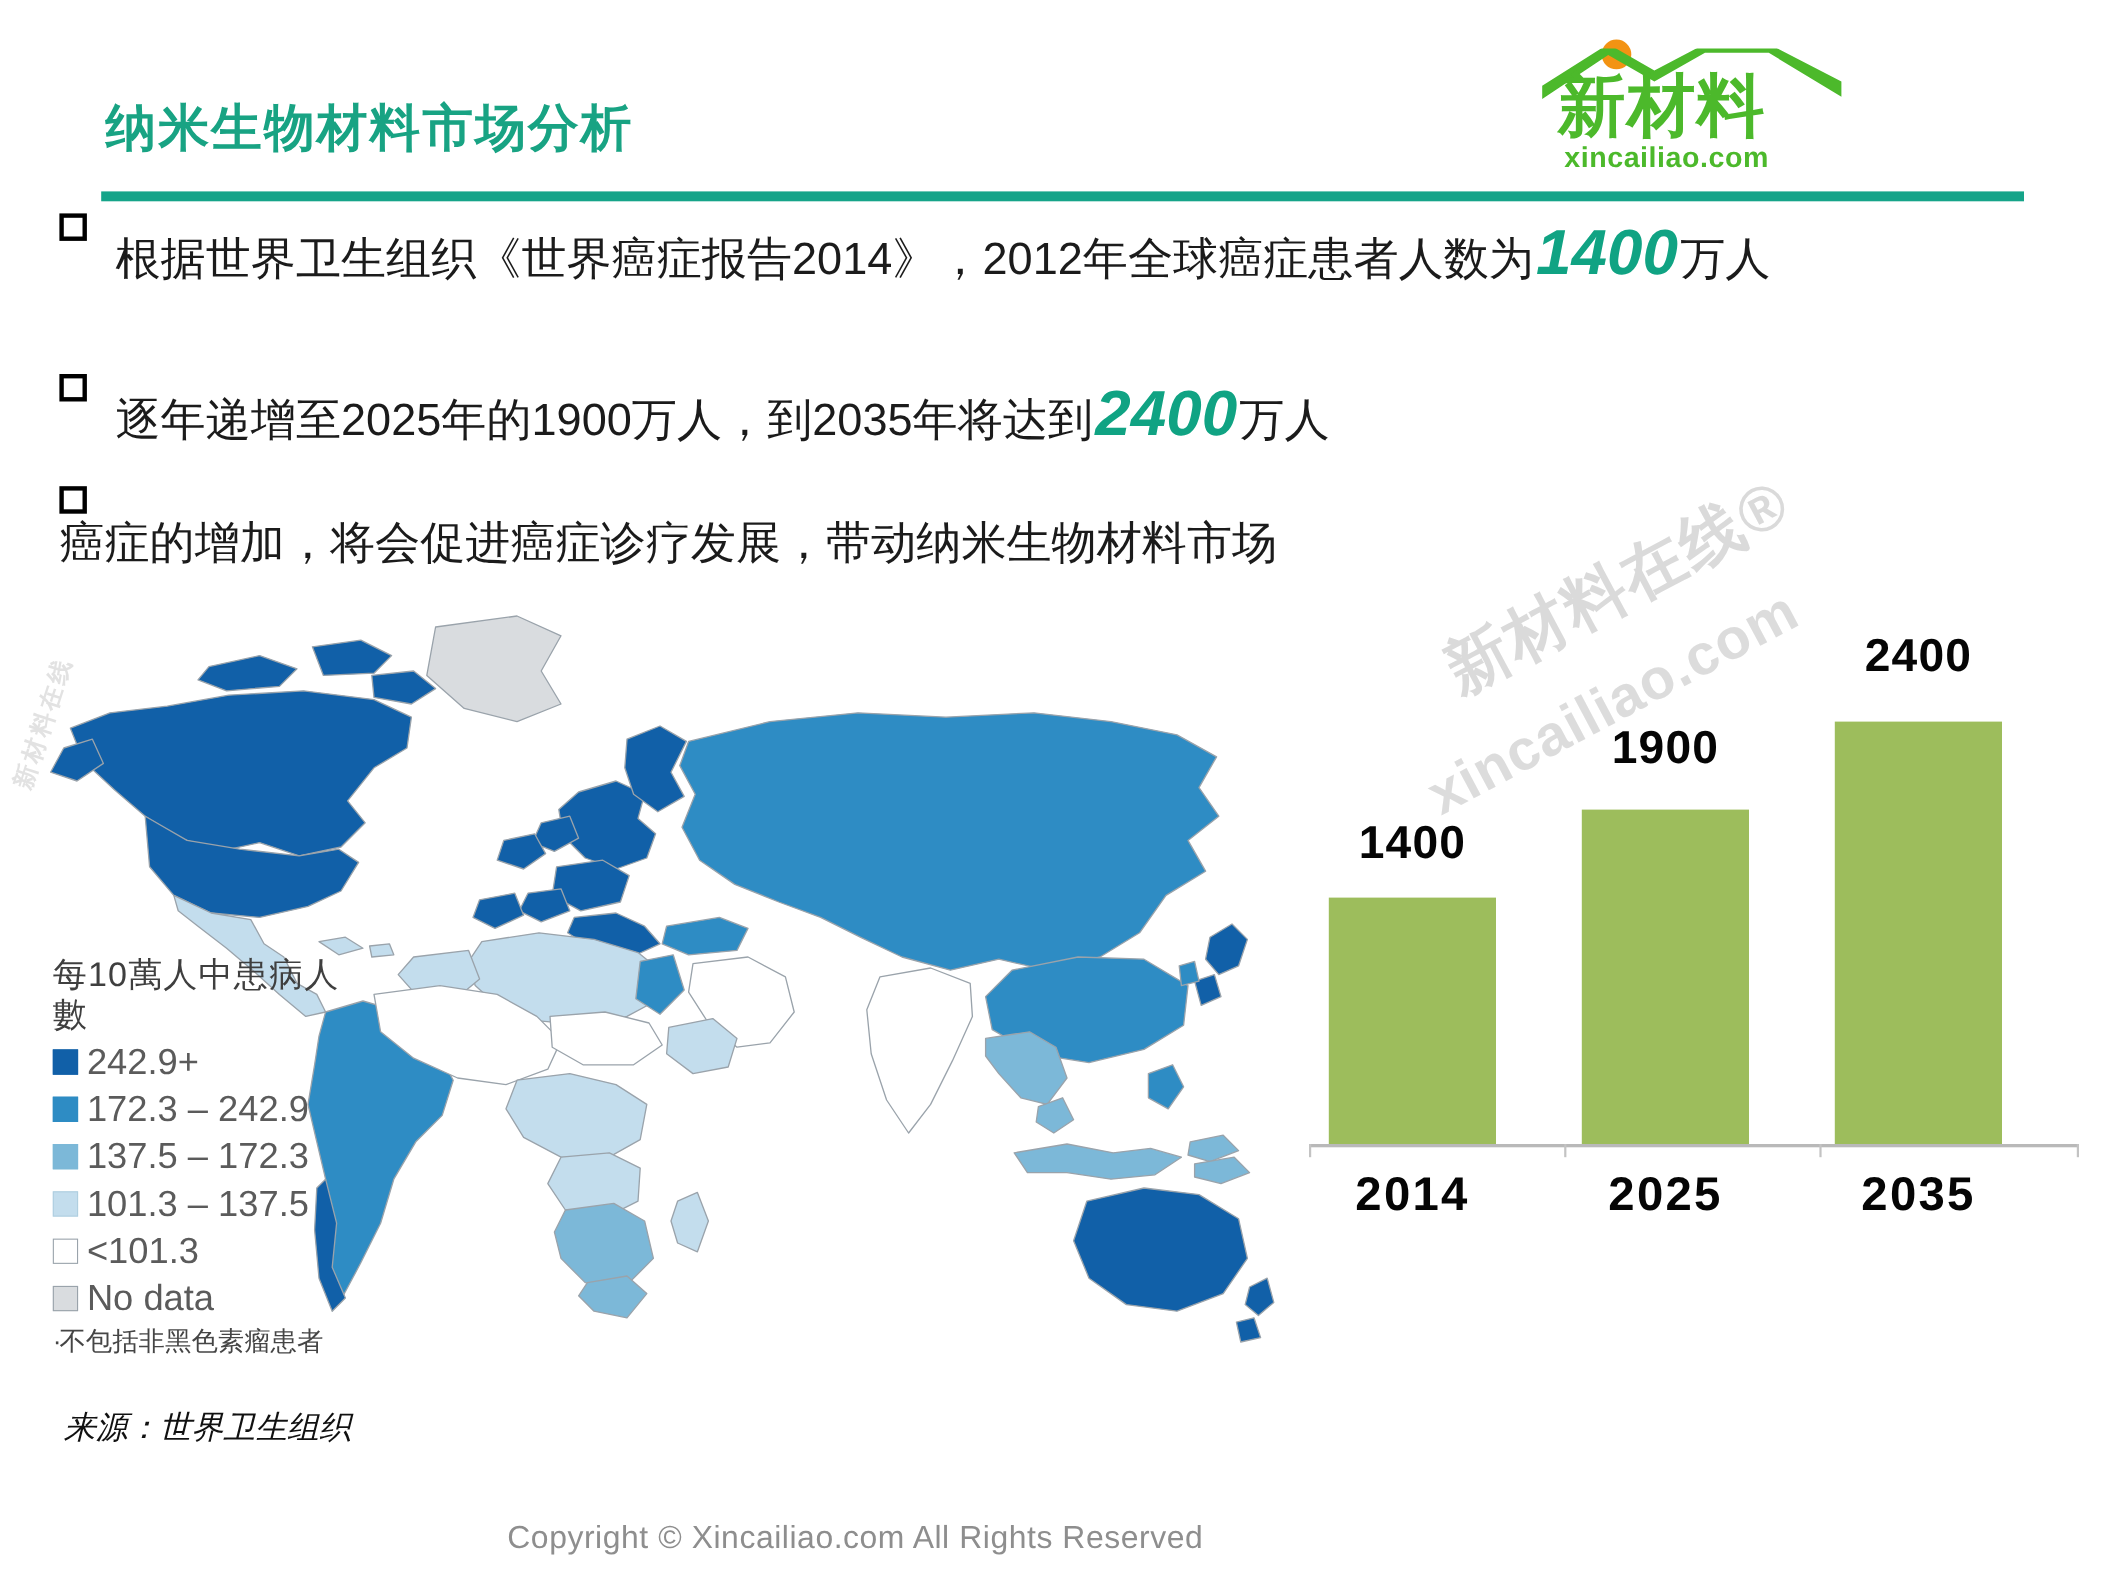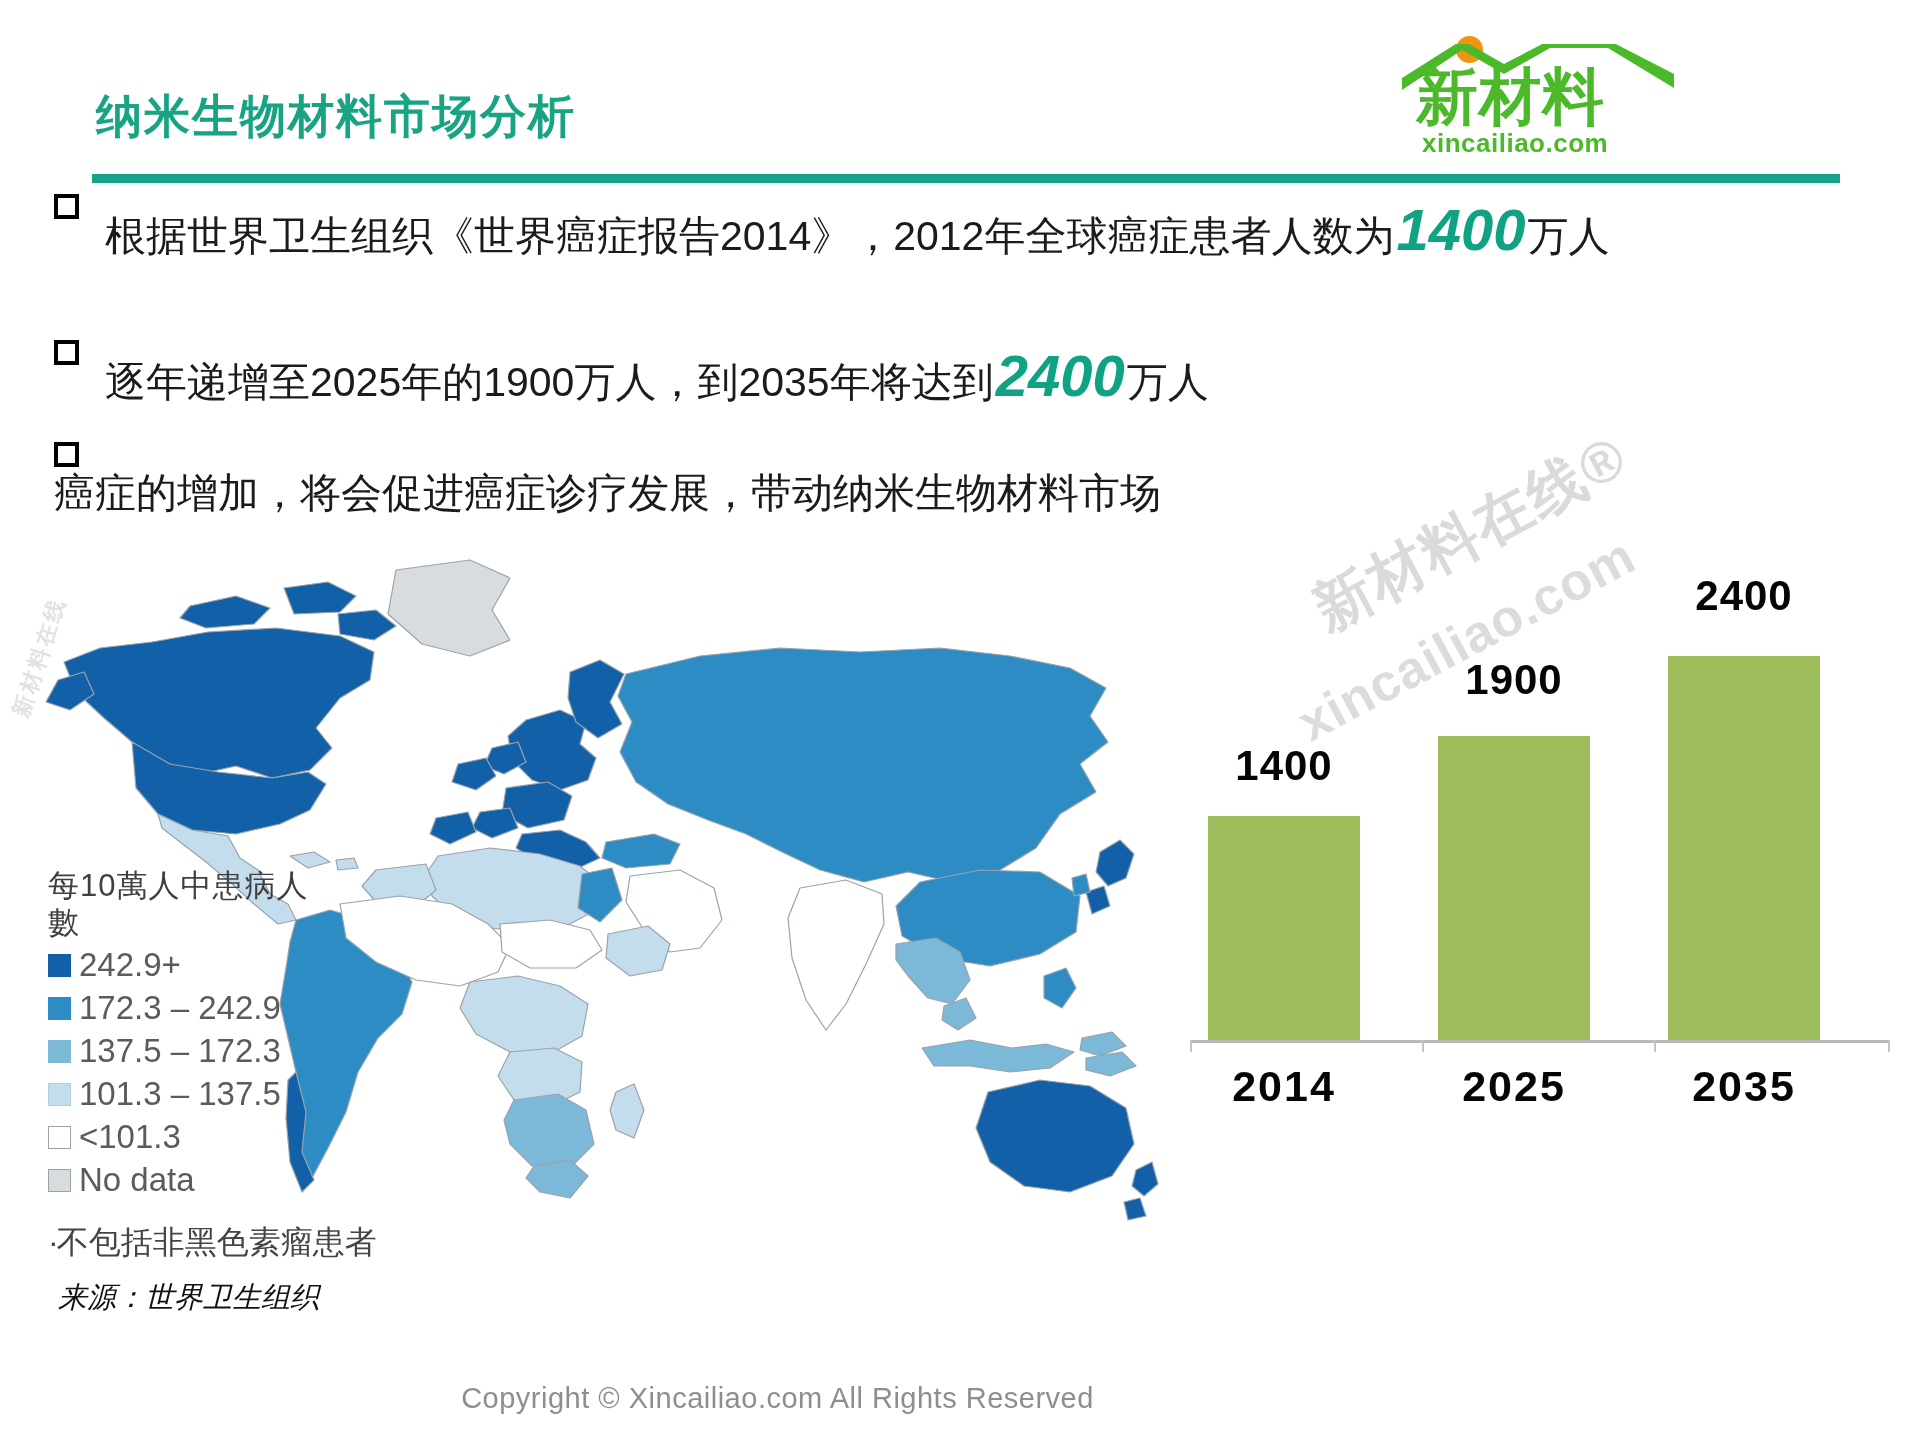--- a/index.html
+++ b/index.html
@@ -114,22 +114,22 @@
   }
   .legend-row { display: flex; align-items: center; margin-top: 5px; }
   .legend-swatch {
     width: 23px; height: 23px;
     border: 1px solid #9aa3ab;
     margin-right: 8px;
     flex: 0 0 auto;
   }
   .legend-label { font-size: 33px; color: #5b5b5b; white-space: nowrap; }
   #legend-footnote {
-    margin-top: 22px;
-    font-size: 32px;
+    margin-top: 4px;
+    font-size: 24px;
     color: #454545;
     white-space: nowrap;
   }
   #legend-footnote .dot-lead { letter-spacing: -2px; }
 
   
   #source-note {
     position: absolute;
     left: 58px; top: 1278px;
     font-size: 29px;

